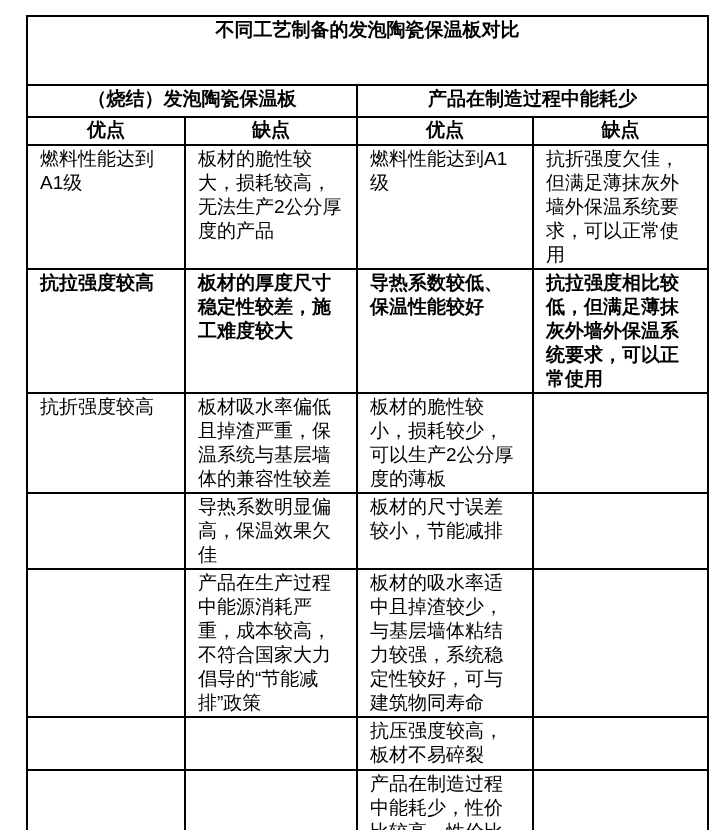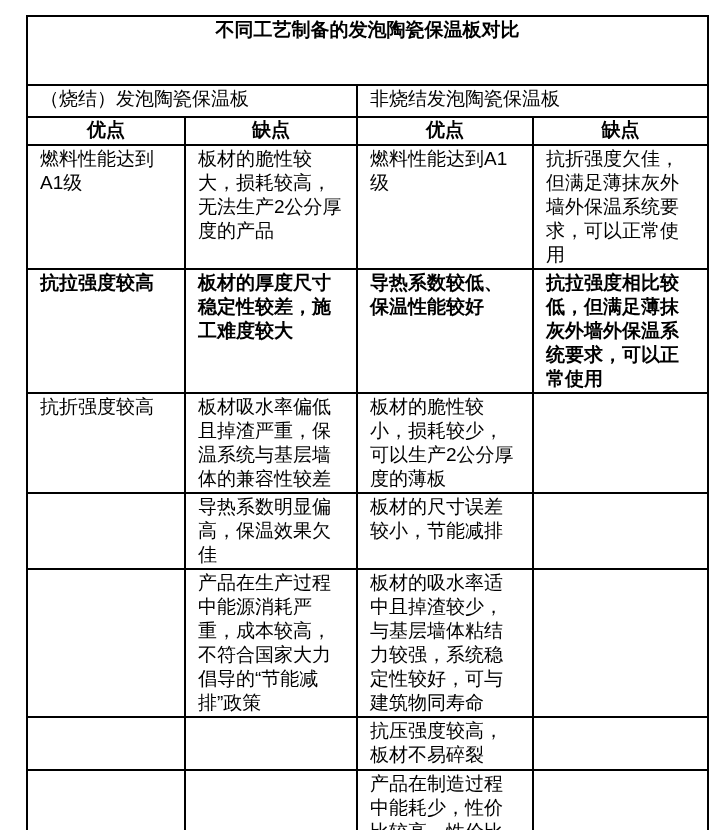--- a/index.html
+++ b/index.html
@@ -43,22 +43,23 @@
   tr.r6 { height: 53px; }
   tr.r7 { height: 119px; }
   td.title-cell {
     text-align: center;
     font-weight: bold;
     font-size: 36px;
     line-height: 40px;
     padding-top: 2px;
   }
   td.group-cell {
+    text-align: center;
     vertical-align: middle;
-    font-weight: normal;
+    font-weight: bold;
     font-size: 22px;
     line-height: 24px;
     padding: 0;
     color: var(--red, #fa2f1e);
   }
   td.colhead-cell {
     text-align: center;
     vertical-align: middle;
     font-weight: bold;
     font-size: 19px;
@@ -76,21 +77,21 @@
       <col style="width:172px">
       <col style="width:176px">
       <col style="width:175px">
     </colgroup>
     <tbody>
       <tr class="title-row">
         <td class="title-cell" colspan="4">不同工艺制备的发泡陶瓷保温板对比</td>
       </tr>
       <tr class="group-row">
         <td class="group-cell" colspan="2">（烧结）发泡陶瓷保温板</td>
-        <td class="group-cell" colspan="2">非烧结发泡陶瓷保温板</td>
+        <td class="group-cell" colspan="2">产品在制造过程中能耗少</td>
       </tr>
       <tr class="colhead-row">
         <td class="colhead-cell">优点</td>
         <td class="colhead-cell">缺点</td>
         <td class="colhead-cell">优点</td>
         <td class="colhead-cell">缺点</td>
       </tr>
       <tr class="r1">
         <td>燃料性能达到A1级</td>
         <td>板材的脆性较大，损耗较高，无法生产2公分厚度的产品</td>

